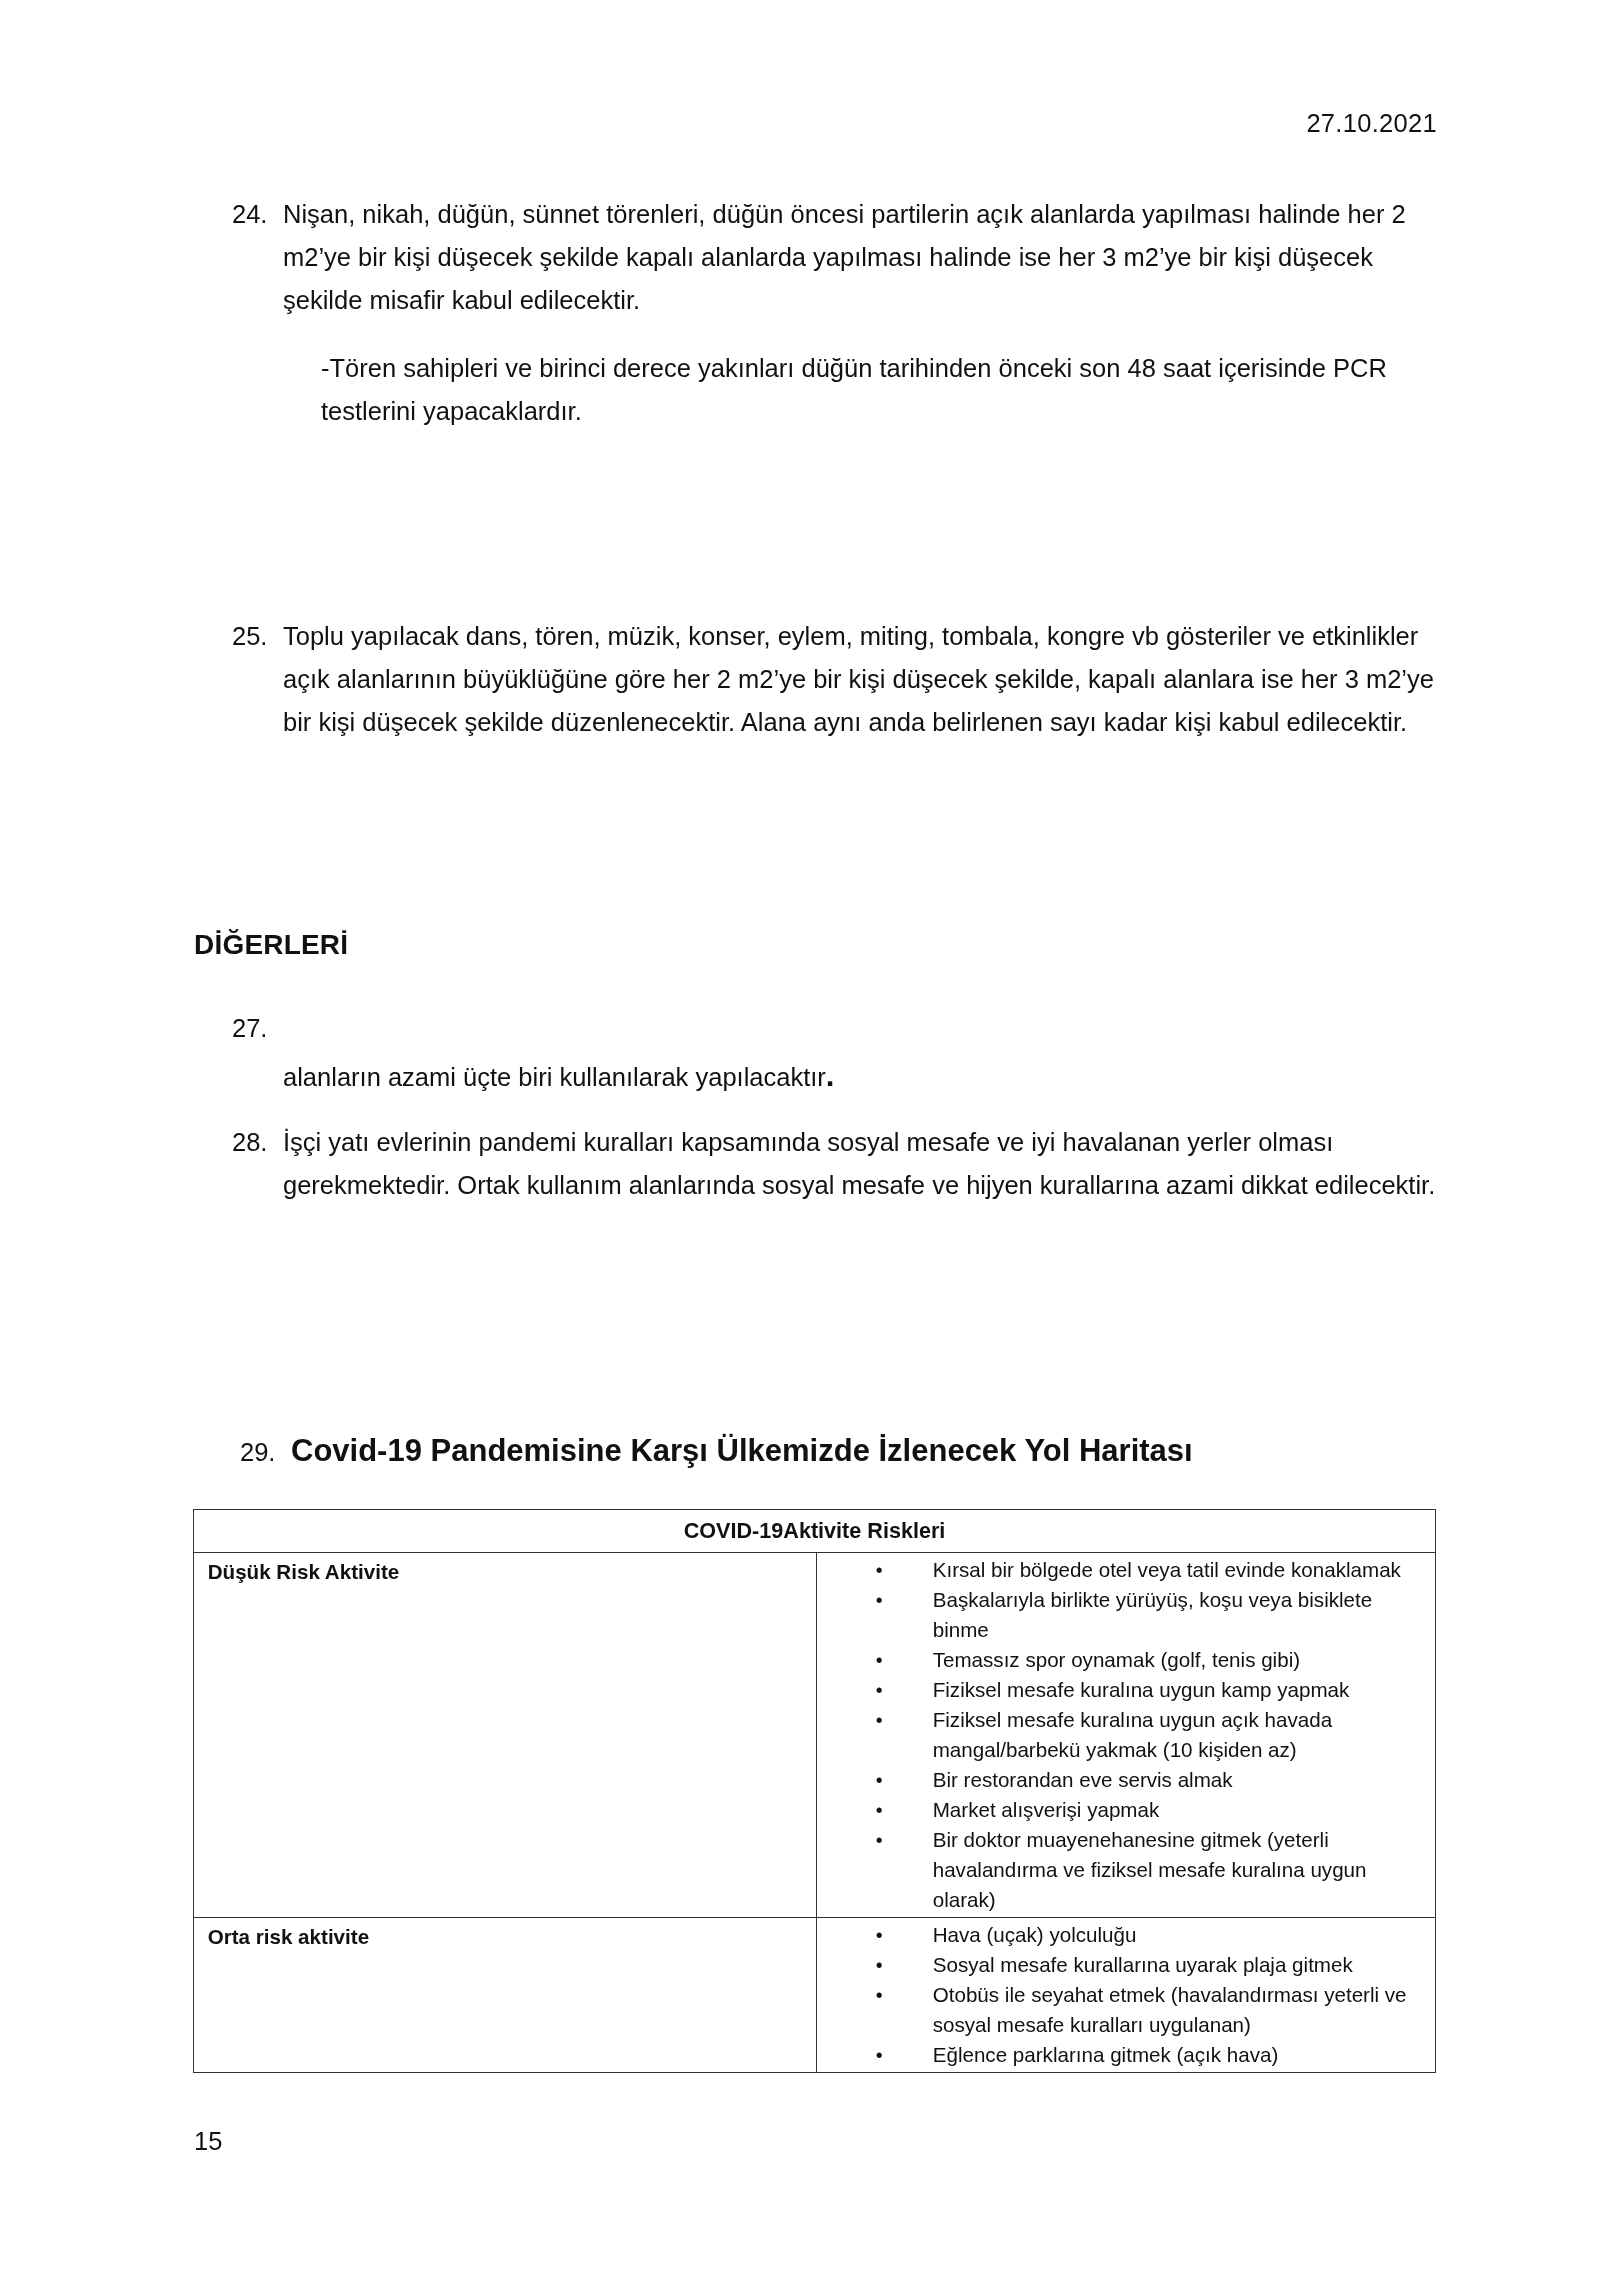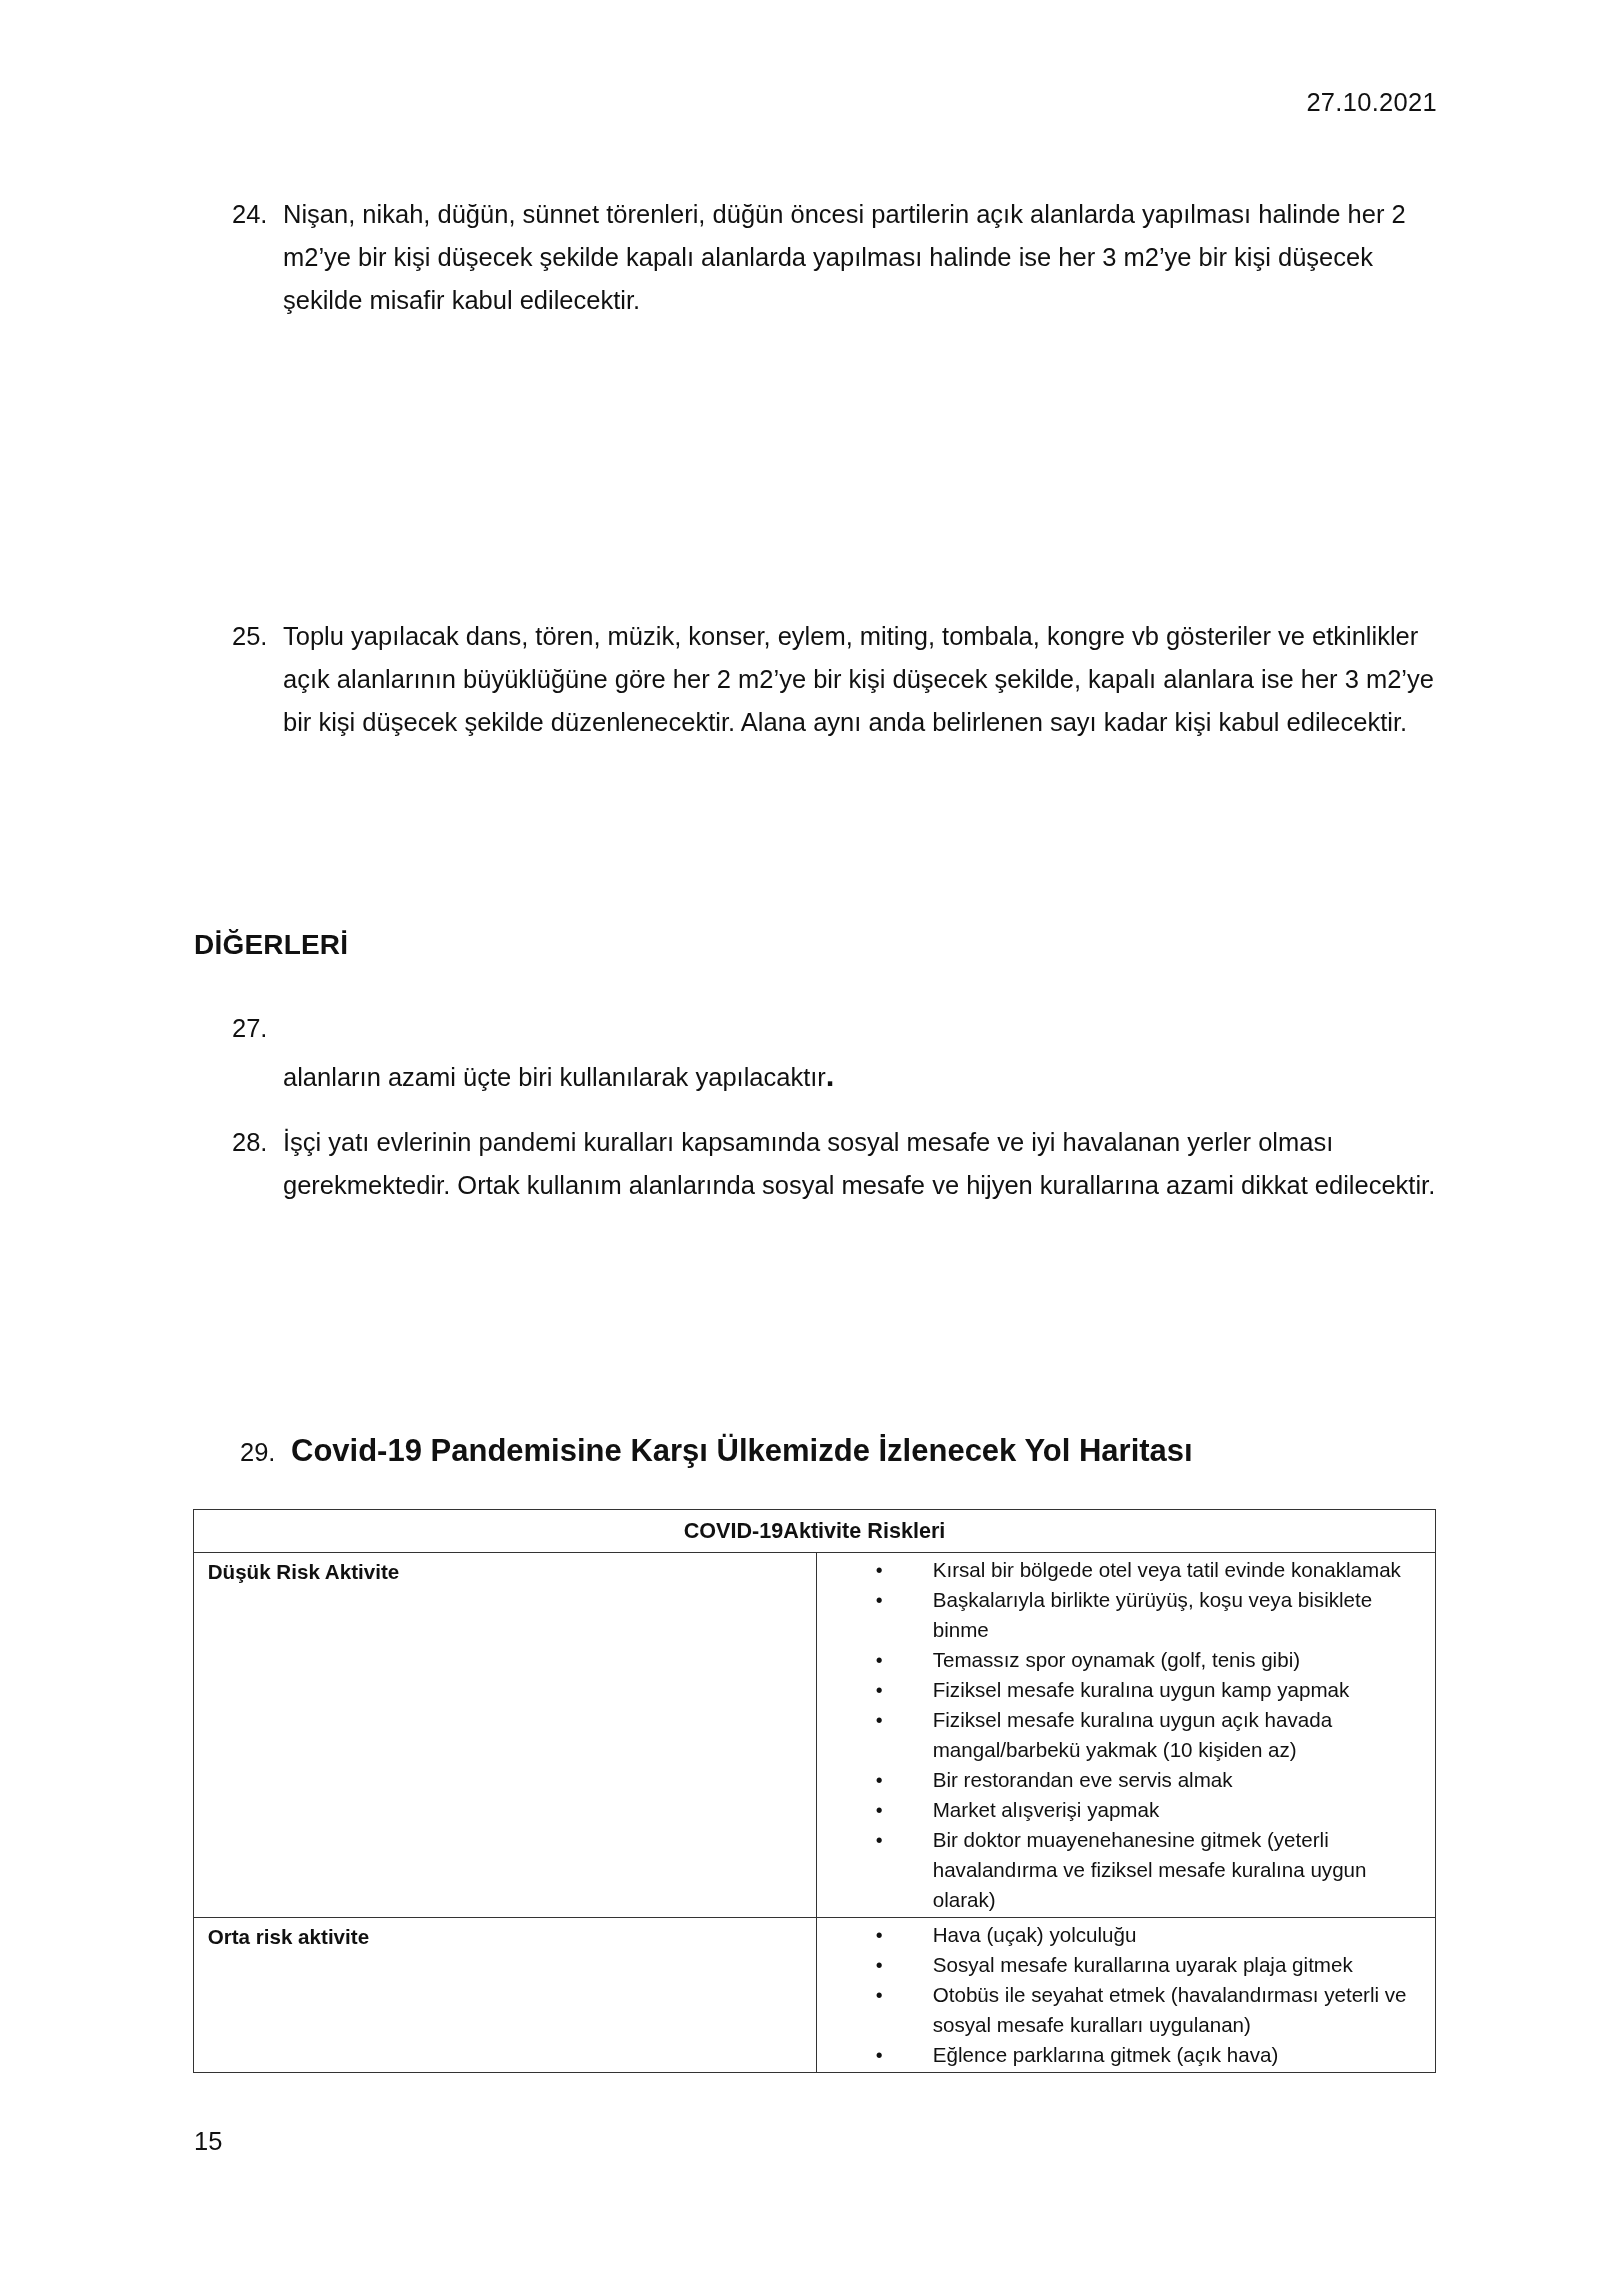--- a/index.html
+++ b/index.html
@@ -2,21 +2,21 @@
 <html><head>
 <meta charset="utf-8">
 <style>
   html, body { margin: 0; padding: 0; background: #ffffff; }
   body {
     width: 1621px; height: 2293px; position: relative; overflow: hidden;
     font-family: "Liberation Sans", "DejaVu Sans", sans-serif;
     color: #111111;
   }
   .page { position: absolute; left: 0; top: 0; width: 1621px; height: 2293px; }
-  .date { position: absolute; top: 88px; right: 184px; font-size: 25.5px; letter-spacing: 0.3px; margin-left: 8px; }
+  .date { position: absolute; top: 109px; right: 184px; font-size: 25.5px; letter-spacing: 0.3px; margin-left: 8px; }
 
   .item { position: absolute; left: 232px; width: 1215px; font-size: 25.5px; line-height: 43px; }
   .item .num { position: absolute; left: 0; top: 0; width: 49px; }
   .item .text { margin-left: 51px; display: block; }
   .sub { position: absolute; left: 321px; width: 1117px; font-size: 25.5px; line-height: 43px; }
 
   .heading { position: absolute; left: 194px; top: 929px; font-size: 28px; font-weight: bold; letter-spacing: 0.2px; }
 
   .title29 { position: absolute; left: 240px; top: 1433px; }
   .title29 .num { font-size: 25.5px; display: inline-block; width: 51px; }
@@ -41,20 +41,21 @@
 <body>
 
 <div class="page">
 
   <div class="date">27.10.2021</div>
 
   <div class="item" style="top:193px;">
     <span class="num">24.</span>
     <span class="text">Nişan, nikah, düğün, sünnet törenleri, düğün öncesi partilerin açık alanlarda yapılması halinde her 2 m2’ye bir kişi düşecek şekilde kapalı alanlarda yapılması halinde ise her 3 m2’ye bir kişi düşecek şekilde misafir kabul edilecektir.</span>
   </div>
+  <div class="sub" style="top:347px;">-Tören sahipleri ve birinci derece yakınları düğün tarihinden önceki son 48 saat içerisinde PCR testlerini yapacaklardır.</div>
 
   <div class="item" style="top:615px;">
     <span class="num">25.</span>
     <span class="text">Toplu yapılacak dans, tören, müzik, konser, eylem, miting, tombala, kongre  vb gösteriler ve etkinlikler açık alanlarının büyüklüğüne göre her 2 m2’ye bir kişi düşecek şekilde, kapalı alanlara ise her 3 m2’ye bir kişi düşecek şekilde düzenlenecektir. Alana aynı anda belirlenen sayı kadar kişi kabul edilecektir.</span>
   </div>
 
 
   <div class="heading">DİĞERLERİ</div>
 
   <div class="item" style="top:1004px; line-height:48px;">

